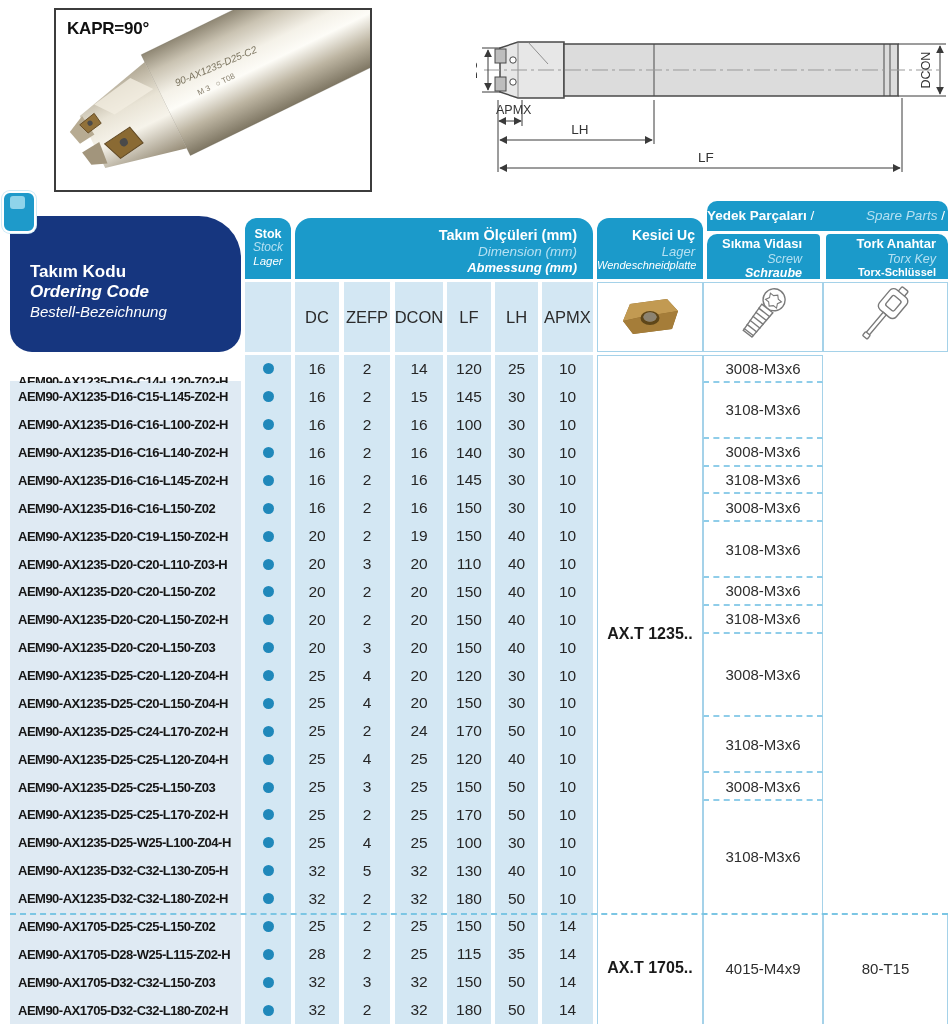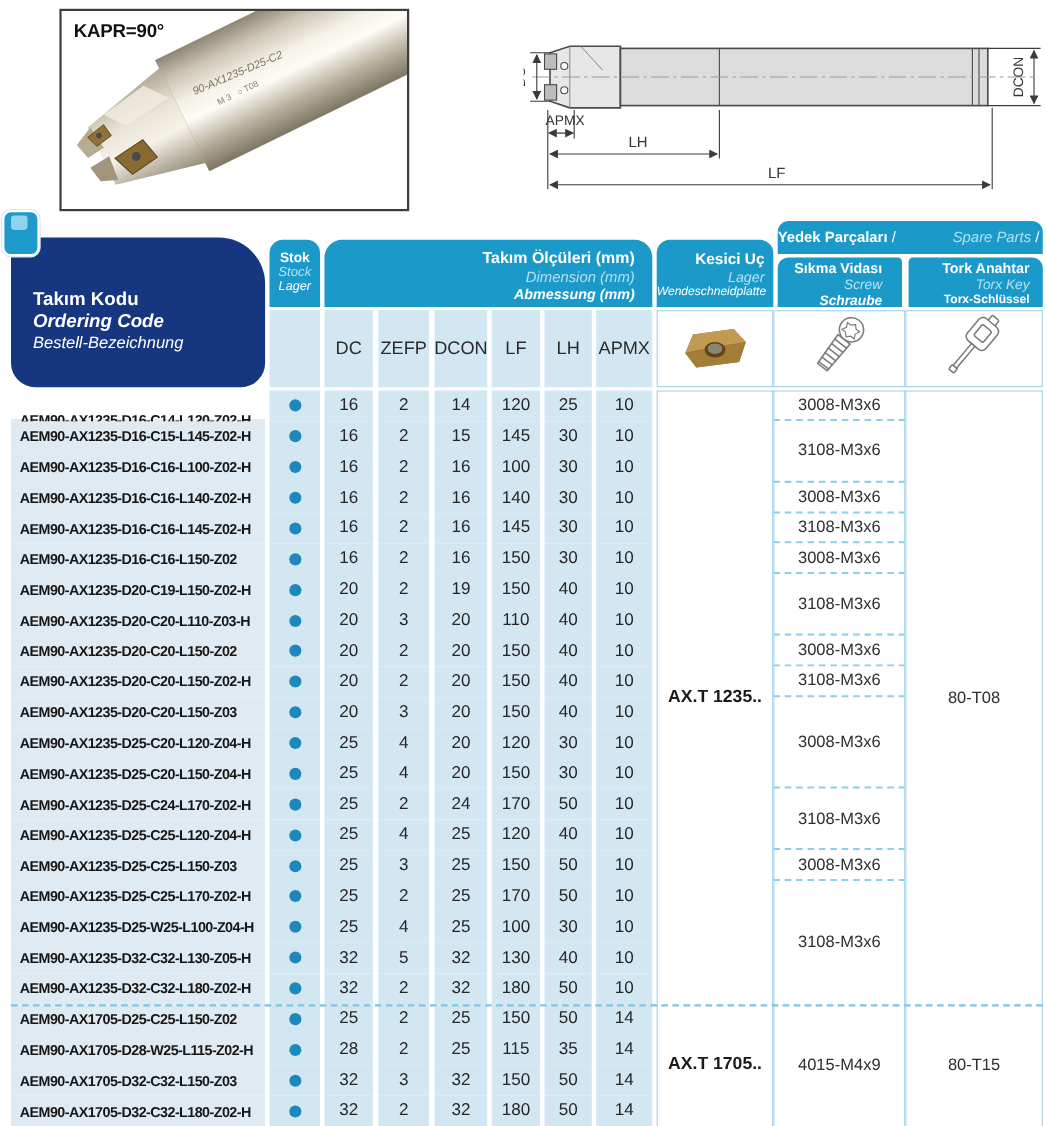--- a/index.html
+++ b/index.html
@@ -495,16 +495,15 @@
     <div class="cell group screw-cell dashed" style="grid-area: 5 / 18;">3108-M3x6</div>
     <div class="cell group screw-cell dashed" style="grid-area: 6 / 18;">3008-M3x6</div>
     <div class="cell group screw-cell dashed" style="grid-area: 7 / 18 / span 2;">3108-M3x6</div>
     <div class="cell group screw-cell dashed" style="grid-area: 9 / 18;">3008-M3x6</div>
     <div class="cell group screw-cell dashed" style="grid-area: 10 / 18;">3108-M3x6</div>
     <div class="cell group screw-cell dashed" style="grid-area: 11 / 18 / span 3;">3008-M3x6</div>
     <div class="cell group screw-cell dashed" style="grid-area: 14 / 18 / span 2;">3108-M3x6</div>
     <div class="cell group screw-cell dashed" style="grid-area: 16 / 18;">3008-M3x6</div>
     <div class="cell group screw-cell" style="grid-area: 17 / 18 / span 4;">3108-M3x6</div>
     <div class="cell group screw-cell" style="grid-area: 21 / 18 / span 4;">4015-M4x9</div>
-    <div class="cell group torx-cell first" style="grid-area: 1 / 19 / span 20;">80-T08</div>
     <div class="cell group torx-cell" style="grid-area: 21 / 19 / span 4;">80-T15</div>
   </div>
 <div class="blockline"></div>
 
 </body></html>

